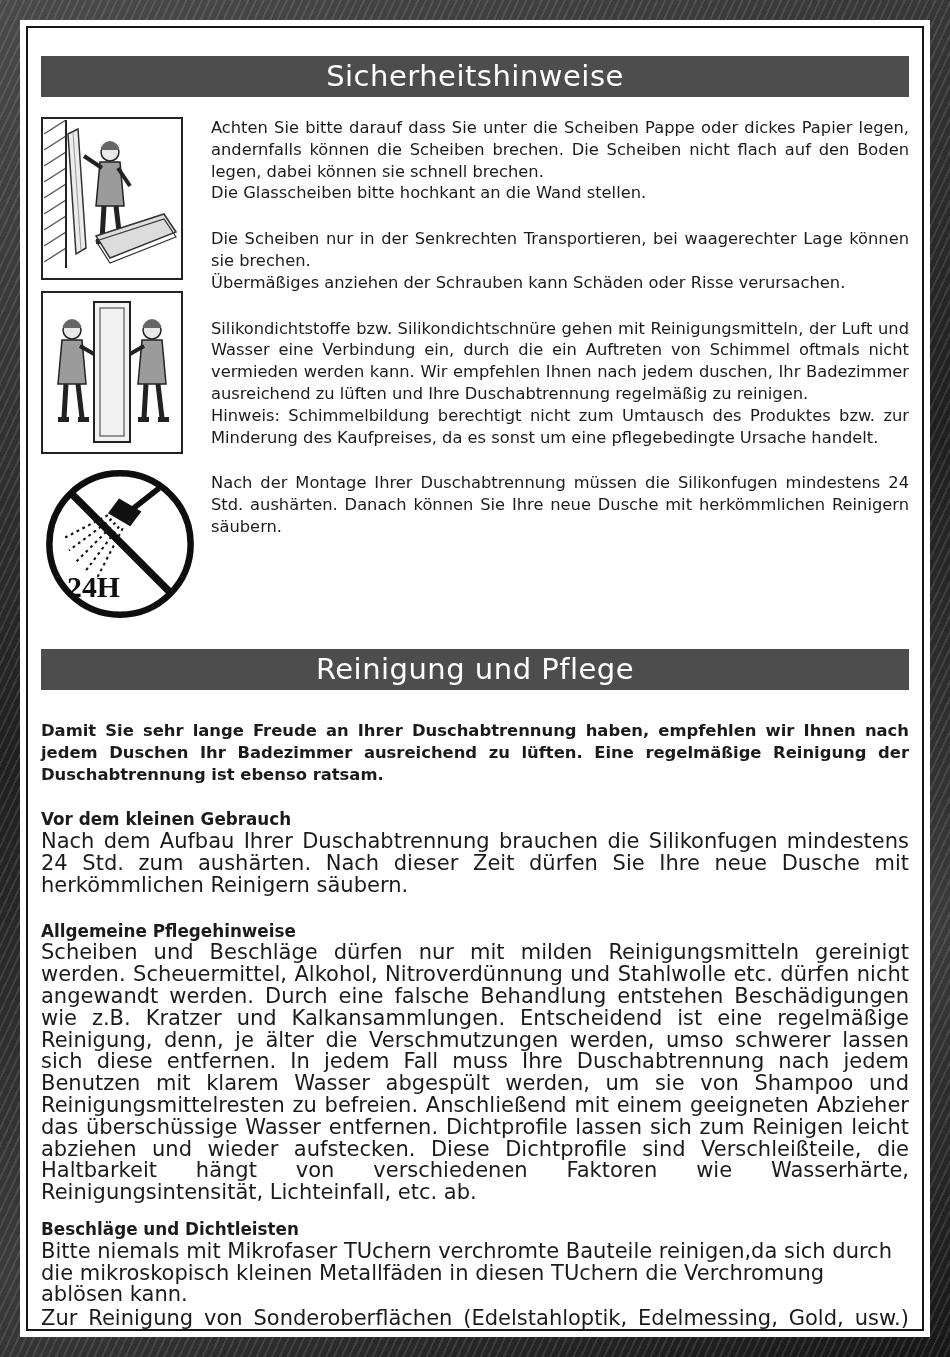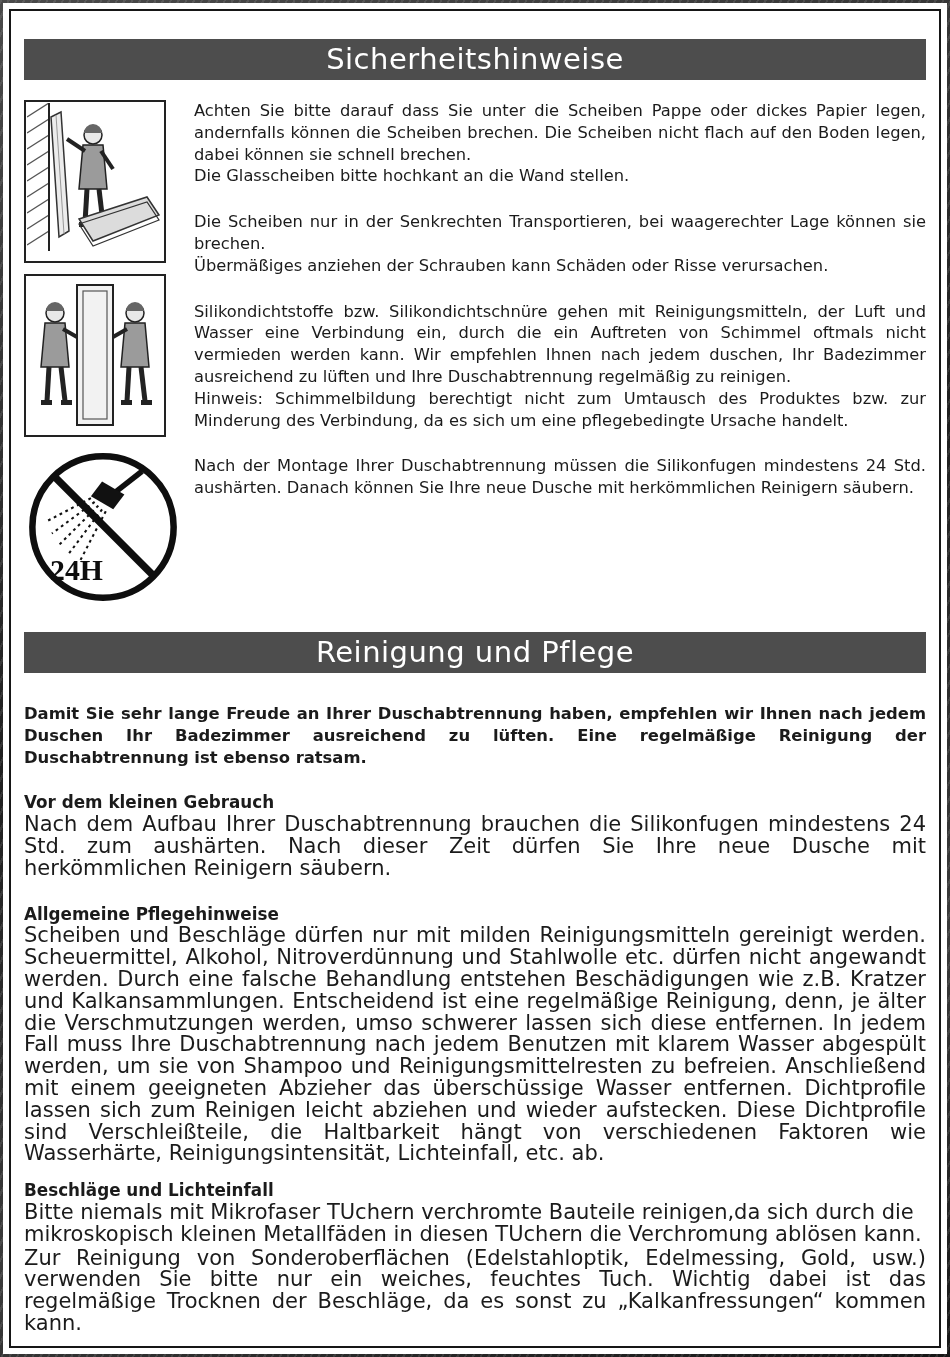--- a/index.html
+++ b/index.html
@@ -2,21 +2,21 @@
 <html lang="de"><head>
 <meta charset="utf-8">
 <style>
   * { margin:0; padding:0; box-sizing:border-box; }
   html,body { width:950px; height:1357px; }
   body {
     position:relative; overflow:hidden; background:#ffffff;
     font-family:"DejaVu Sans","Liberation Sans",sans-serif; color:#1b1b1b;
   }
   .frame {
-    position:absolute; inset:0; padding:3px;
+    position:absolute; inset:0; padding:20px;
     background:#2b2b2b;
     background-image:
       repeating-linear-gradient(115deg, rgba(255,255,255,0.10) 0 2px, rgba(0,0,0,0) 2px 7px),
       linear-gradient(160deg,#4a4a4a 0%,#1f1f1f 45%,#3b3b3b 75%,#161616 100%);
   }
   .gap { width:100%; height:100%; background:#ffffff; padding:6px; }
   .page {
     width:100%; height:100%; background:#ffffff; border:2px solid #161616;
     padding:28px 13px 0 13px; overflow:hidden;
   }
@@ -137,40 +137,40 @@
           <div class="para">
             <div>Achten Sie bitte darauf dass Sie unter die Scheiben Pappe oder dickes Papier legen, andernfalls können die Scheiben brechen. Die Scheiben nicht flach auf den Boden legen, dabei können sie schnell brechen.</div>
             <div>Die Glasscheiben bitte hochkant an die Wand stellen.</div>
           </div>
           <div class="para">
             <div>Die Scheiben nur in der Senkrechten Transportieren, bei waagerechter Lage können sie brechen.</div>
             <div>Übermäßiges anziehen der Schrauben kann Schäden oder Risse verursachen.</div>
           </div>
           <div class="para">
             <div>Silikondichtstoffe bzw. Silikondichtschnüre gehen mit Reinigungsmitteln, der Luft und Wasser eine Verbindung ein, durch die ein Auftreten von Schimmel oftmals nicht vermieden werden kann. Wir empfehlen Ihnen nach jedem duschen, Ihr Badezimmer ausreichend zu lüften und Ihre Duschabtrennung regelmäßig zu reinigen.</div>
-            <div>Hinweis: Schimmelbildung berechtigt nicht zum Umtausch des Produktes bzw. zur Minderung des Verbindung, da es sich um eine pflegebedingte Ursache handelt.</div>
+            <div>Hinweis: Schimmelbildung berechtigt nicht zum Umtausch des Produktes bzw. zur Minderung des Kaufpreises, da es sonst um eine pflegebedingte Ursache handelt.</div>
           </div>
           <div class="para">Nach der Montage Ihrer Duschabtrennung müssen die Silikonfugen mindestens 24 Std. aushärten. Danach können Sie Ihre neue Dusche mit herkömmlichen Reinigern säubern.</div>
         </div>
 
       </div>
 
       <div class="bar bar2">
         <span>Reinigung und Pflege</span>
       </div>
 
       <div class="care">
         <div class="intro">Damit Sie sehr lange Freude an Ihrer Duschabtrennung haben, empfehlen wir Ihnen nach jedem Duschen Ihr Badezimmer ausreichend zu lüften. Eine regelmäßige Reinigung der Duschabtrennung ist ebenso ratsam.</div>
 
         <div class="subhead">Vor dem kleinen Gebrauch</div>
         <div class="btxt">Nach dem Aufbau Ihrer Duschabtrennung brauchen die Silikonfugen mindestens 24 Std. zum aushärten. Nach dieser Zeit dürfen Sie Ihre neue Dusche mit herkömmlichen Reinigern säubern.</div>
 
         <div class="subhead">Allgemeine Pflegehinweise</div>
         <div class="btxt">Scheiben und Beschläge dürfen nur mit milden Reinigungsmitteln gereinigt werden. Scheuermittel, Alkohol, Nitroverdünnung und Stahlwolle etc. dürfen nicht angewandt werden. Durch eine falsche Behandlung entstehen Beschädigungen wie z.B. Kratzer und Kalkansammlungen. Entscheidend ist eine regelmäßige Reinigung, denn, je älter die Verschmutzungen werden, umso schwerer lassen sich diese entfernen. In jedem Fall muss Ihre Duschabtrennung nach jedem Benutzen mit klarem Wasser abgespült werden, um sie von Shampoo und Reinigungsmittelresten zu befreien. Anschließend mit einem geeigneten Abzieher das überschüssige Wasser entfernen. Dichtprofile lassen sich zum Reinigen leicht abziehen und wieder aufstecken. Diese Dichtprofile sind Verschleißteile, die Haltbarkeit hängt von verschiedenen Faktoren wie Wasserhärte, Reinigungsintensität, Lichteinfall, etc. ab.</div>
 
-        <div class="subhead sh3">Beschläge und Lichteinfall</div>
+        <div class="subhead sh3">Beschläge und Dichtleisten</div>
         <div class="btxt left">Bitte niemals mit Mikrofaser TUchern verchromte Bauteile reinigen,da sich durch die mikroskopisch kleinen Metallfäden in diesen TUchern die Verchromung ablösen kann.</div>
         <div class="btxt">Zur Reinigung von Sonderoberflächen (Edelstahloptik, Edelmessing, Gold, usw.) verwenden Sie bitte nur ein weiches, feuchtes Tuch. Wichtig dabei ist das regelmäßige Trocknen der Beschläge, da es sonst zu „Kalkanfressungen“ kommen kann.</div>
       </div>
 
     </div>
   </div>
 </div>
 
 </body></html>

